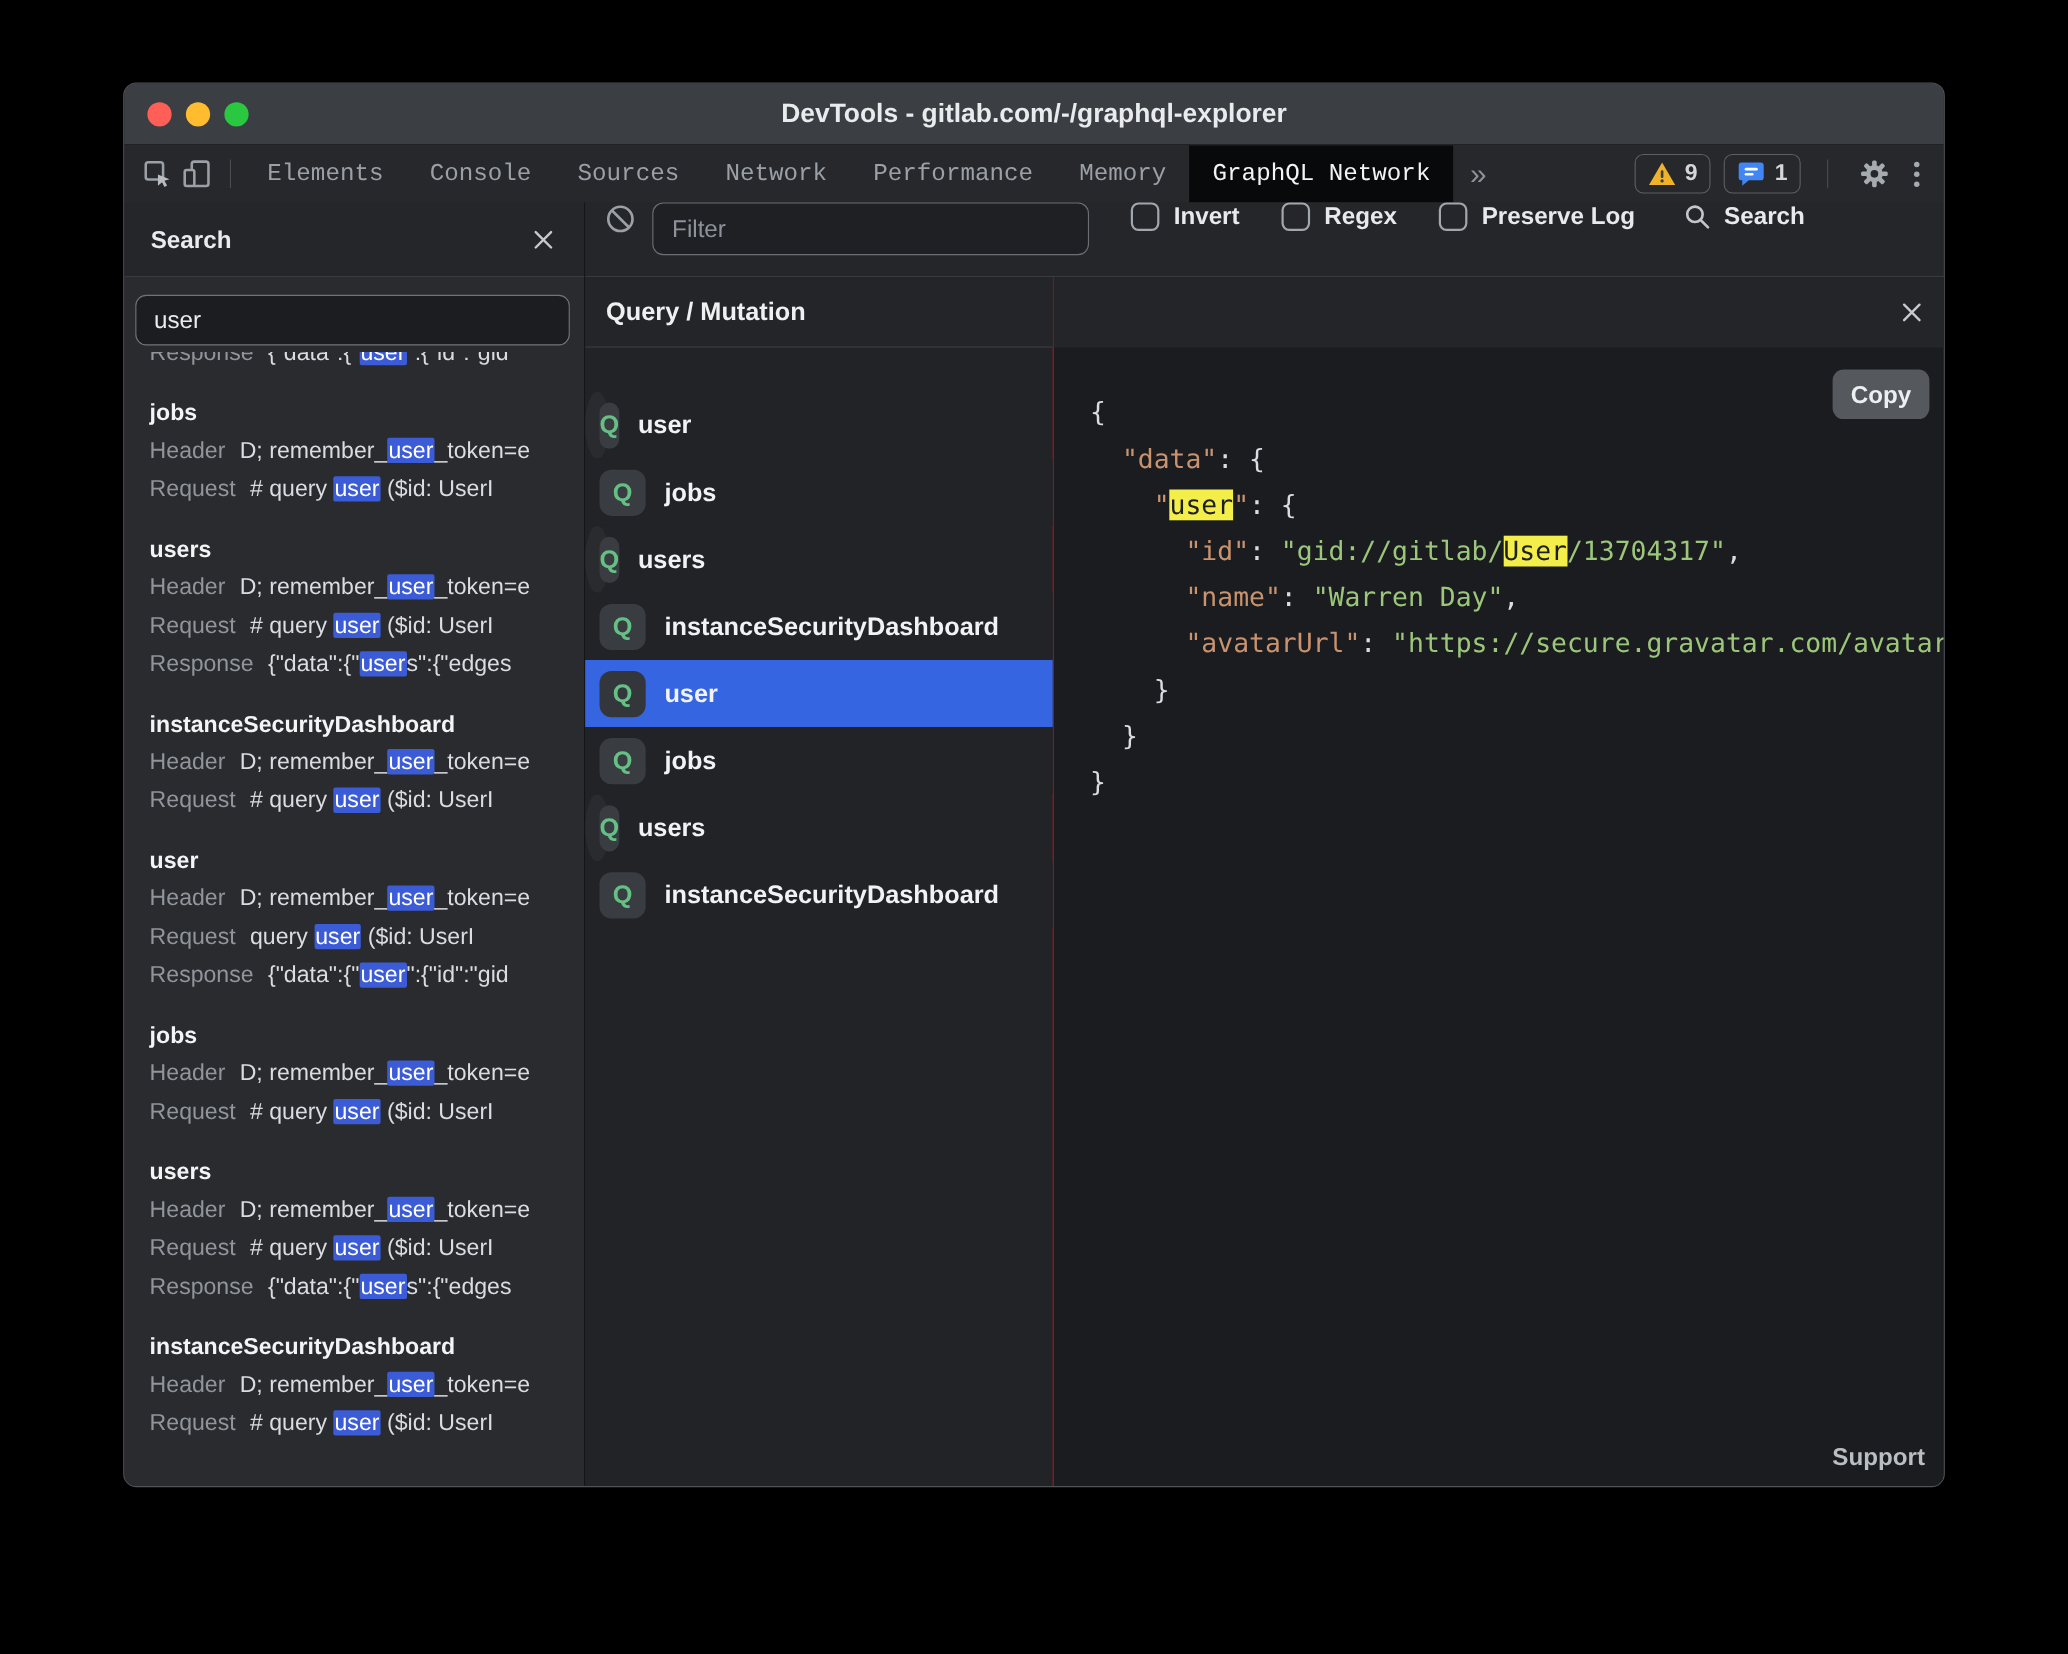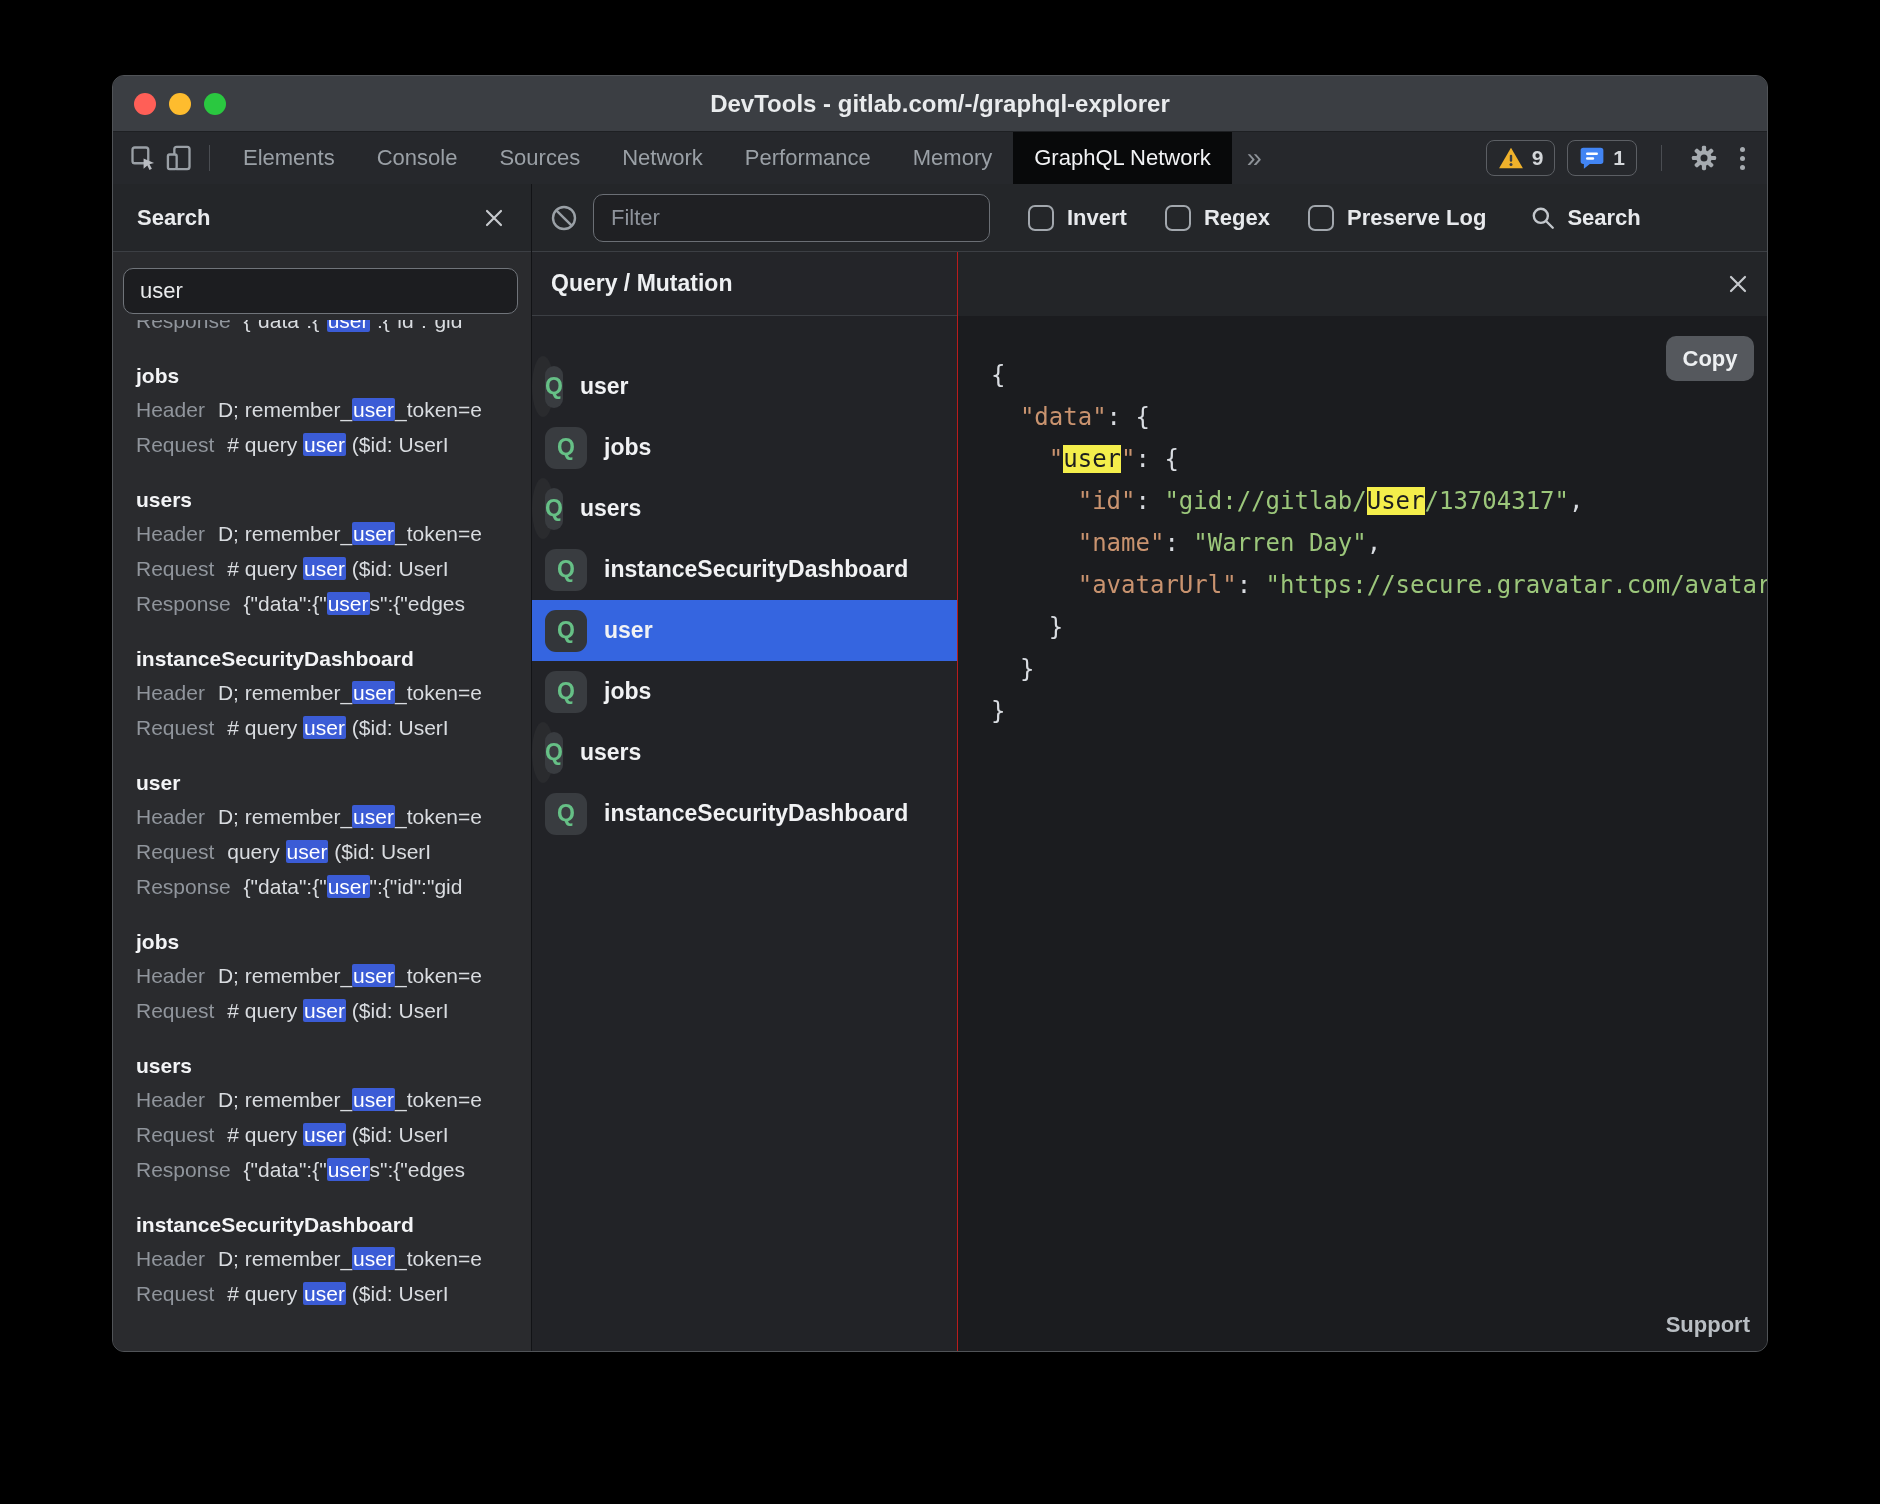--- a/index.html
+++ b/index.html
@@ -16,21 +16,21 @@
               font-size:24px; font-weight:600; color:#e9ebed; }
   .lights { position:absolute; left:21px; top:0; bottom:0; display:flex; align-items:center; gap:13px; }
   .light { width:22px; height:22px; border-radius:50%; }
   .l-red { background:#ff5f57; } .l-yellow { background:#febc2e; } .l-green { background:#2ac840; }
 
   
   .tabbar { height:52px; flex:0 0 52px; background:#26282c; display:flex; align-items:center;
             padding-left:12px; font-size:22px; color:#9aa0a6; }
   .icon-btn { width:36px; height:36px; display:flex; align-items:center; justify-content:center; }
   .vsep { width:1px; height:26px; background:#4a4d52; margin:0 12px; }
-  .tabs { display:flex; height:100%; }
+  .tabs { display:flex; height:100%;font-family:Liberation Mono, monospace; }
   .tab { padding:0 21px; height:100%; display:flex; align-items:center; white-space:nowrap; }
   .tab.active { background:#08090a; color:#f2f3f5; }
   .chevron { font-size:27px; padding:0 15px; color:#8d9298; }
   .tab-right { margin-left:auto; display:flex; align-items:center; gap:12px; padding-right:16px; }
   .badge { display:flex; align-items:center; gap:8px; border:1px solid #5c5f64; border-radius:8px;
            height:36px; padding:0 11px; color:#d4d7da; font-size:21px; font-weight:600; }
   .kebab { display:flex; flex-direction:column; gap:4px; padding:0 6px; }
   .kebab i { width:5px; height:5px; border-radius:50%; background:#a6abb0; }
 
   
@@ -50,21 +50,21 @@
   .results { flex:1; overflow:hidden; padding-left:23px; font-size:21px; color:#d9dce0; }
   .res-partial { margin-top:-17px; }
   .group-title { margin-top:22px; line-height:32px; font-weight:700; color:#f3f4f6; }
   .res-line { line-height:35px; white-space:nowrap; overflow:hidden; }
   .res-label { color:#90959c; margin-right:13px; }
   .hl-blue { background:#3b5cd6; color:#fff; border-radius:2px; padding:0 1px; }
 
   
   .right-region { flex:1; display:flex; flex-direction:column; min-width:0; }
   .toolbar { height:68px; flex:0 0 68px; background:#242629; border-bottom:1px solid #3c3f44;
-             display:flex; align-items:center; padding-left:17px; }
+             display:flex; align-items:flex-start; padding-left:17px; }
   .block-icon { margin-right:14px; display:flex; }
   .filter-input { width:397px; height:48px; background:#1f2023; border:1.5px solid #6b6f75;
                   border-radius:10px; font-size:22px; padding:0 17px; color:#e9ebed; outline:none;
                   font-family:"Liberation Sans", sans-serif; }
   .filter-input::placeholder { color:#8d929a; }
   .cb-group { display:flex; align-items:center; gap:13px; margin-left:38px; }
   .checkbox { width:26px; height:26px; border:2px solid #a2a7ad; border-radius:7px; }
   .cb-label { font-size:22px; font-weight:600; color:#e7e9ec; white-space:nowrap; }
   .search-group { margin-left:44px; display:flex; align-items:center; gap:11px; }
 

